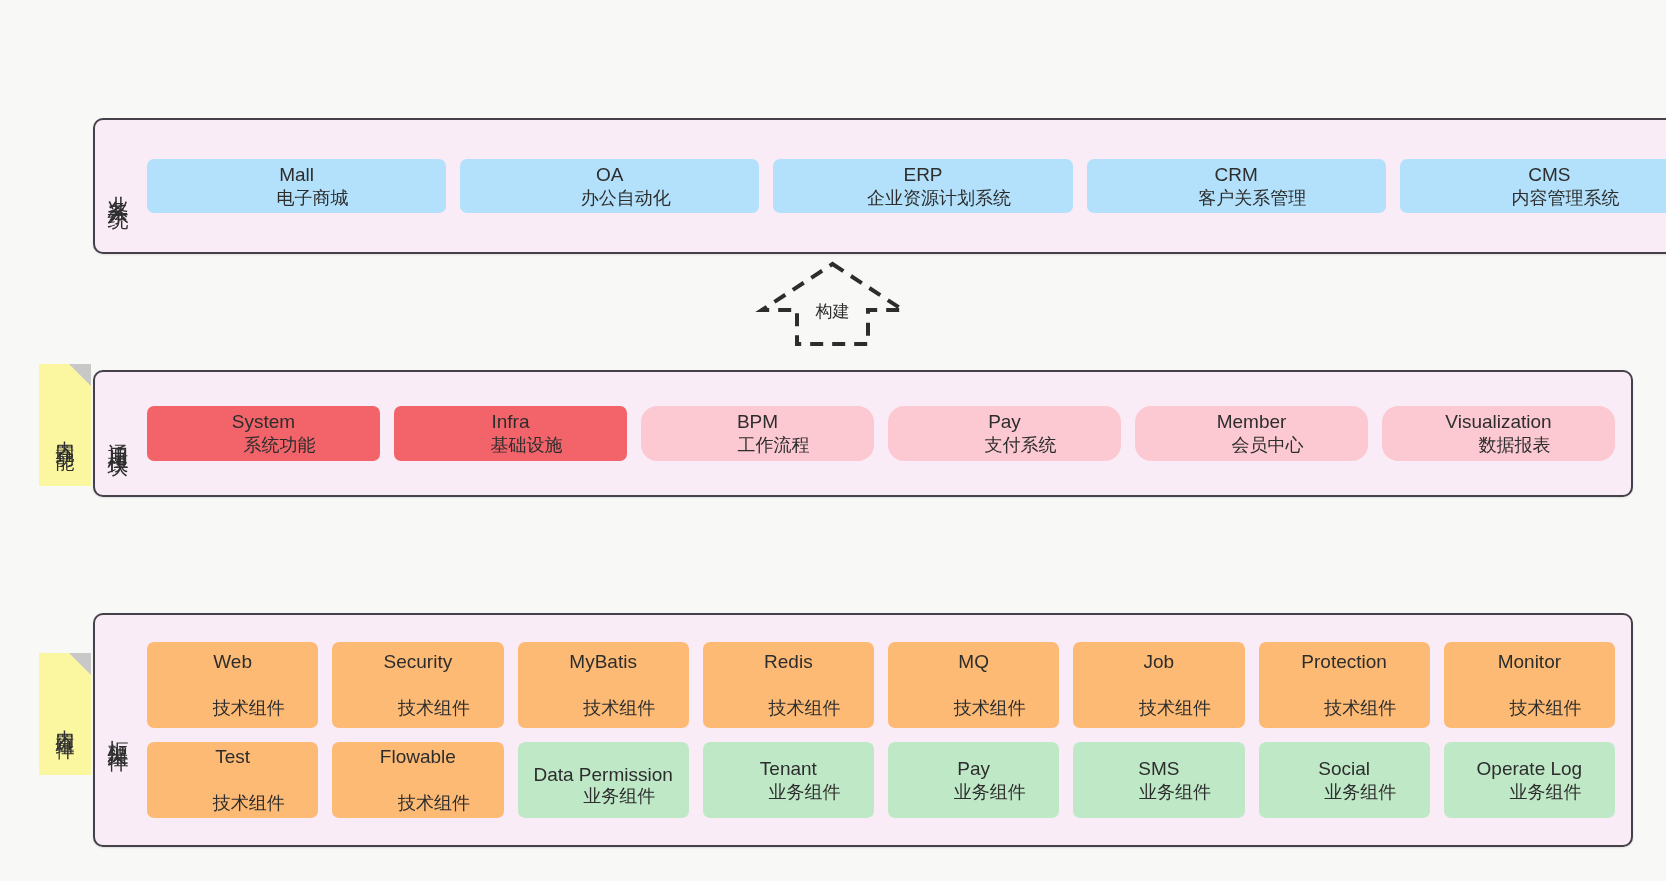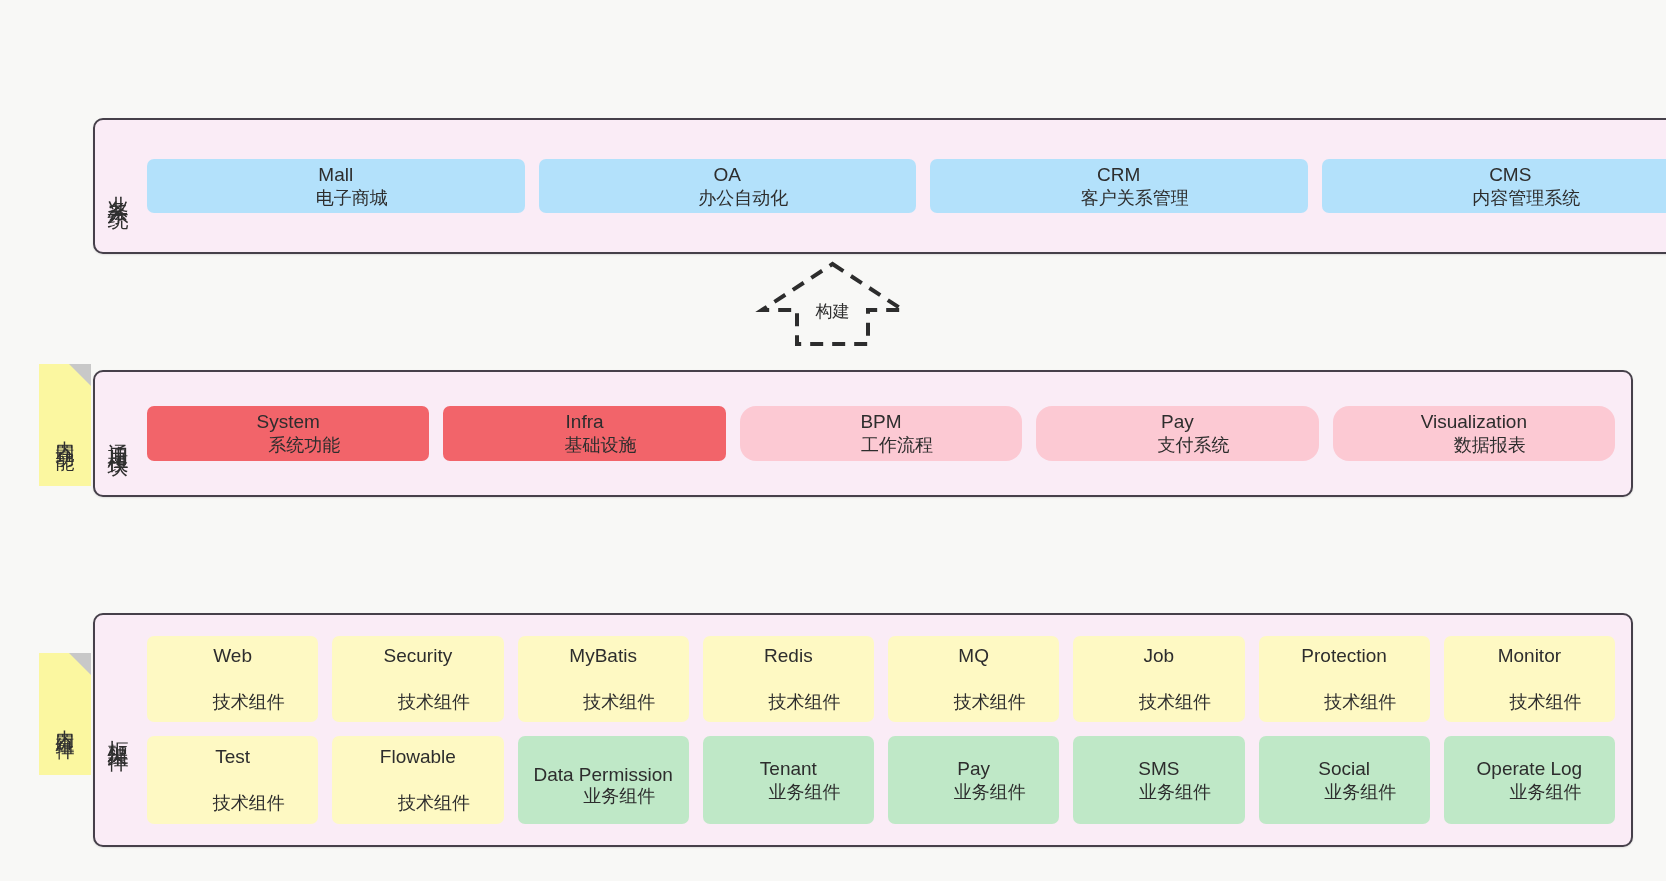--- a/index.html
+++ b/index.html
@@ -89,21 +89,21 @@
   .mod-box .cn {
     font-size: 18px;
     color: #2d2d2d;
     margin-left: 32px;
   }
 
   
   .c-blue      { background: #b3e1fb; }
   .c-red       { background: #f2646a; }
   .c-pink      { background: #fcc9d3; border-radius: 16px; }
-  .c-green     { background: #fef9c3; gap: 23px; }
+  .c-green     { background: #fdba74; gap: 23px; }
   .c-lightgrn  { background: #bfe8c7; }
 
   
   .sticky {
     position: absolute;
     background: #fbf7a0;
     box-sizing: border-box;
     display: flex;
     align-items: center;
     justify-content: center;
@@ -157,20 +157,24 @@
       <div class="box-row">
         <div class="mod-box c-blue">
           <span class="en">Mall</span>
           <span class="cn">电子商城</span>
         </div>
         <div class="mod-box c-blue">
           <span class="en">OA</span>
           <span class="cn">办公自动化</span>
         </div>
         <div class="mod-box c-blue">
+          <span class="en">ERP</span>
+          <span class="cn">企业资源计划系统</span>
+        </div>
+        <div class="mod-box c-blue">
           <span class="en">CRM</span>
           <span class="cn">客户关系管理</span>
         </div>
         <div class="mod-box c-blue">
           <span class="en">CMS</span>
           <span class="cn">内容管理系统</span>
         </div>
       </div>
     </div>
   </div>
@@ -203,20 +207,24 @@
         </div>
         <div class="mod-box c-pink">
           <span class="en">BPM</span>
           <span class="cn">工作流程</span>
         </div>
         <div class="mod-box c-pink">
           <span class="en">Pay</span>
           <span class="cn">支付系统</span>
         </div>
         <div class="mod-box c-pink">
+          <span class="en">Member</span>
+          <span class="cn">会员中心</span>
+        </div>
+        <div class="mod-box c-pink">
           <span class="en">Visualization</span>
           <span class="cn">数据报表</span>
         </div>
       </div>
     </div>
   </div>
 
 
   <div class="sticky" style="left:39px; top:653px; width:52px; height:122px;">
     <div class="fold"></div>
@@ -257,21 +265,21 @@
         <div class="mod-box c-green">
           <span class="en">Protection</span>
           <span class="cn">技术组件</span>
         </div>
         <div class="mod-box c-green">
           <span class="en">Monitor</span>
           <span class="cn">技术组件</span>
         </div>
       </div>
 
-      <div class="box-row" style="height:88px;justify-content:flex-end;">
+      <div class="box-row" style="height:76px;justify-content:flex-end;">
         <div class="mod-box c-green">
           <span class="en">Test</span>
           <span class="cn">技术组件</span>
         </div>
         <div class="mod-box c-green">
           <span class="en">Flowable</span>
           <span class="cn">技术组件</span>
         </div>
         <div class="mod-box c-lightgrn">
           <span class="en" style="line-height:1.12;margin-top:12px;">Data Permission</span>

